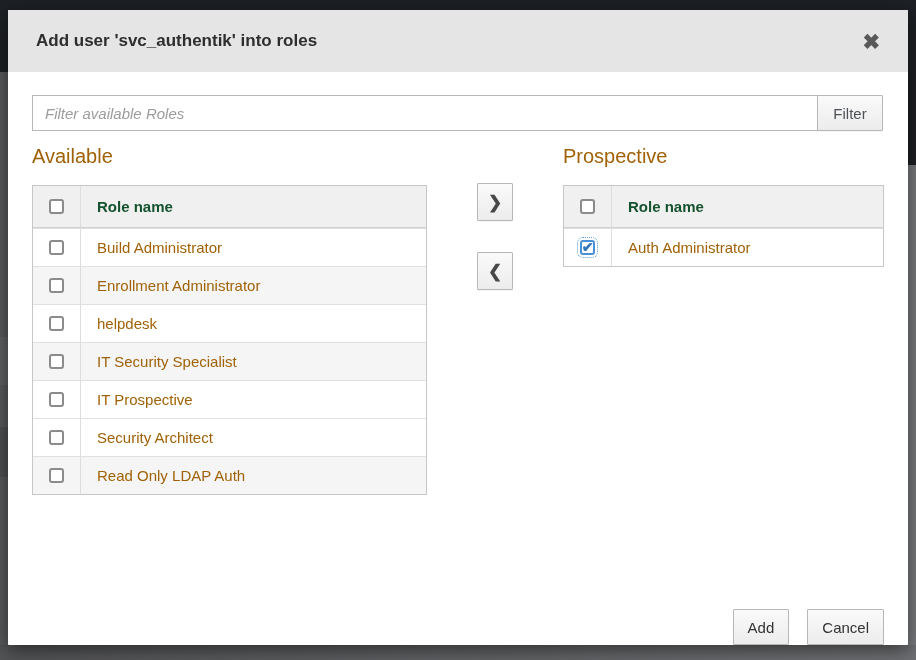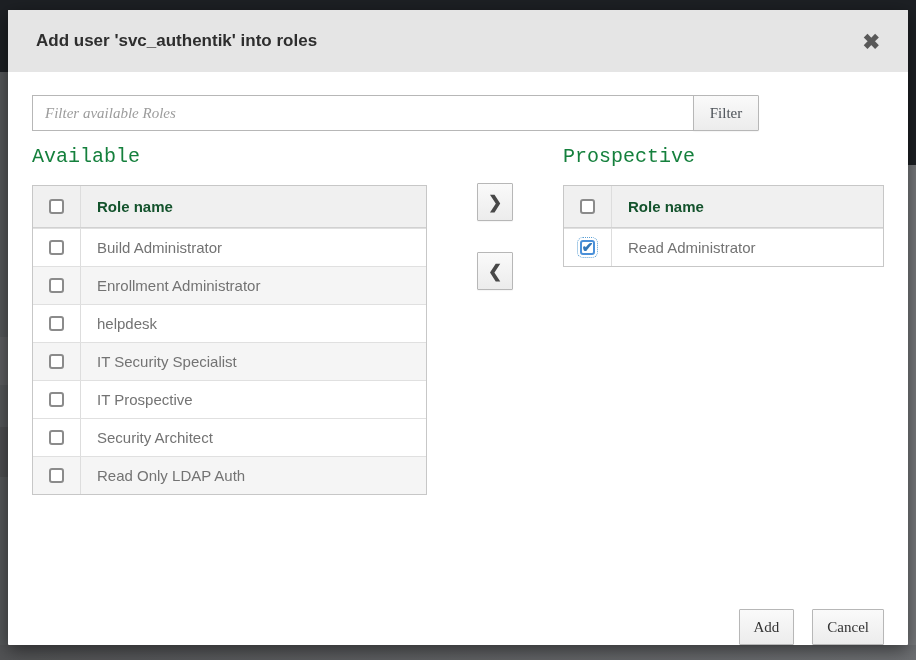--- a/index.html
+++ b/index.html
@@ -25,43 +25,43 @@
     padding:0 28px;border-radius:1px 1px 0 0;
   }
   .modal-title{font-size:17px;font-weight:bold;color:#2e2e2e;}
   .close-x{
     margin-left:auto;font-size:21px;font-weight:bold;color:#595959;
     cursor:pointer;line-height:1;
   }
   
   .filter-group{position:absolute;left:24px;top:85px;display:flex;height:36px;}
   .filter-input{
-    width:662px;height:36px;border:1px solid #b7b7b7;padding:0 12px;
-    font-family:Liberation Serif, serif;font-size:15px;color:#363636;outline:none;
+    width:786px;height:36px;border:1px solid #b7b7b7;padding:0 12px;
+    font-family:Liberation Sans, sans-serif;font-size:15px;color:#363636;outline:none;
   }
   .filter-input::placeholder{font-style:italic;color:#9c9c9c;opacity:1;}
   .btn{
     background:linear-gradient(#fafafa,#ececec);border:1px solid #b7b7b7;
-    color:#4d5258;font-family:Liberation Serif, serif;font-size:15px;
+    color:#4d5258;font-family:Liberation Sans, sans-serif;font-size:15px;
     border-radius:1px;cursor:pointer;box-shadow:0 1px 1px rgba(0,0,0,0.04);
   }
   .filter-btn{width:66px;height:36px;margin-left:-1px;}
   
-  .sect-heading{position:absolute;top:135px;font-size:20px;color:#15803d;font-family:Liberation Mono, monospace;}
+  .sect-heading{position:absolute;top:135px;font-size:20px;color:#a16207;}
   .h-available{left:24px;}
   .h-prospective{left:555px;}
   
   .rtable{position:absolute;top:175px;border:1px solid #c7c7c7;background:#fff;}
   .t-available{left:24px;width:395px;}
   .t-prospective{left:555px;width:321px;}
   .trow{display:flex;align-items:stretch;height:38px;border-top:1px solid #e0e0e0;}
   .trow.header{height:42px;background:#f0f0f0;border-top:none;border-bottom:1px solid #d1d1d1;}
   .trow.striped{background:#f5f5f5;}
   .cell-check{width:48px;display:flex;align-items:center;justify-content:center;border-right:1px solid #ddd;}
-  .cell-name{display:flex;align-items:center;padding-left:16px;font-size:15px;color:#737373;flex:1;}
+  .cell-name{display:flex;align-items:center;padding-left:16px;font-size:15px;color:#a16207;flex:1;}
   .trow.header .cell-name{font-weight:bold;color:#14532d;}
   .cb{
     width:15px;height:15px;border:2px solid #8b8b8b;border-radius:3px;background:#fff;
     display:flex;align-items:center;justify-content:center;cursor:pointer;position:relative;
   }
   .cb .tick{display:none;}
   .cb.checked{border-color:#4a90d9;outline:1px dotted #5a9fd4;outline-offset:2px;}
   .cb.checked .tick{
     display:block;color:#3277b8;font-size:14px;font-weight:bold;line-height:1;margin-top:-2px;
   }
@@ -178,21 +178,21 @@
         <div class="cell-name">Role name</div>
       </div>
       <div>
 
           <div class="trow row">
             <div class="cell-check">
               <span class="cb checkbox checked">
                 <span class="tick">✔</span>
               </span>
             </div>
-            <div class="cell-name">Read Administrator</div>
+            <div class="cell-name">Auth Administrator</div>
           </div>
         </div>
     </div>
 
     <div class="footer">
       <button class="btn">Add</button>
       <button class="btn">Cancel</button>
     </div>
 
   </div>

